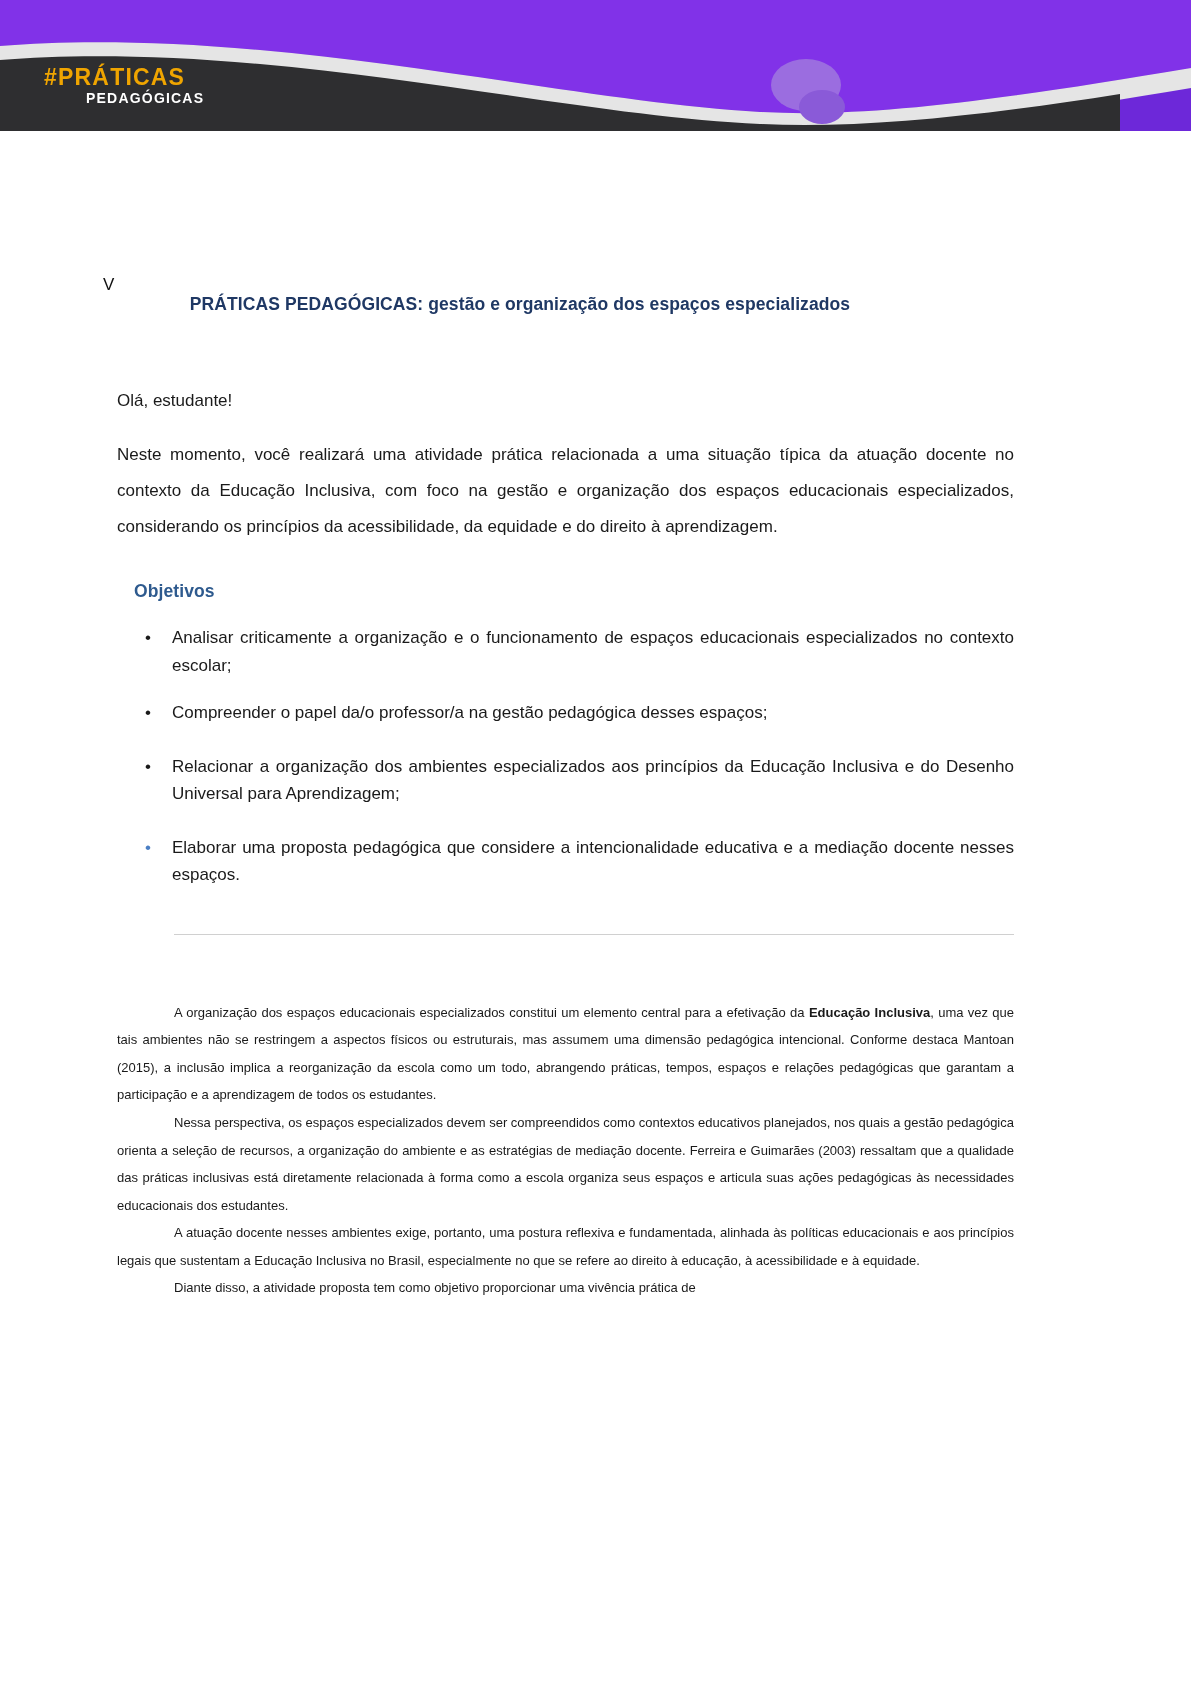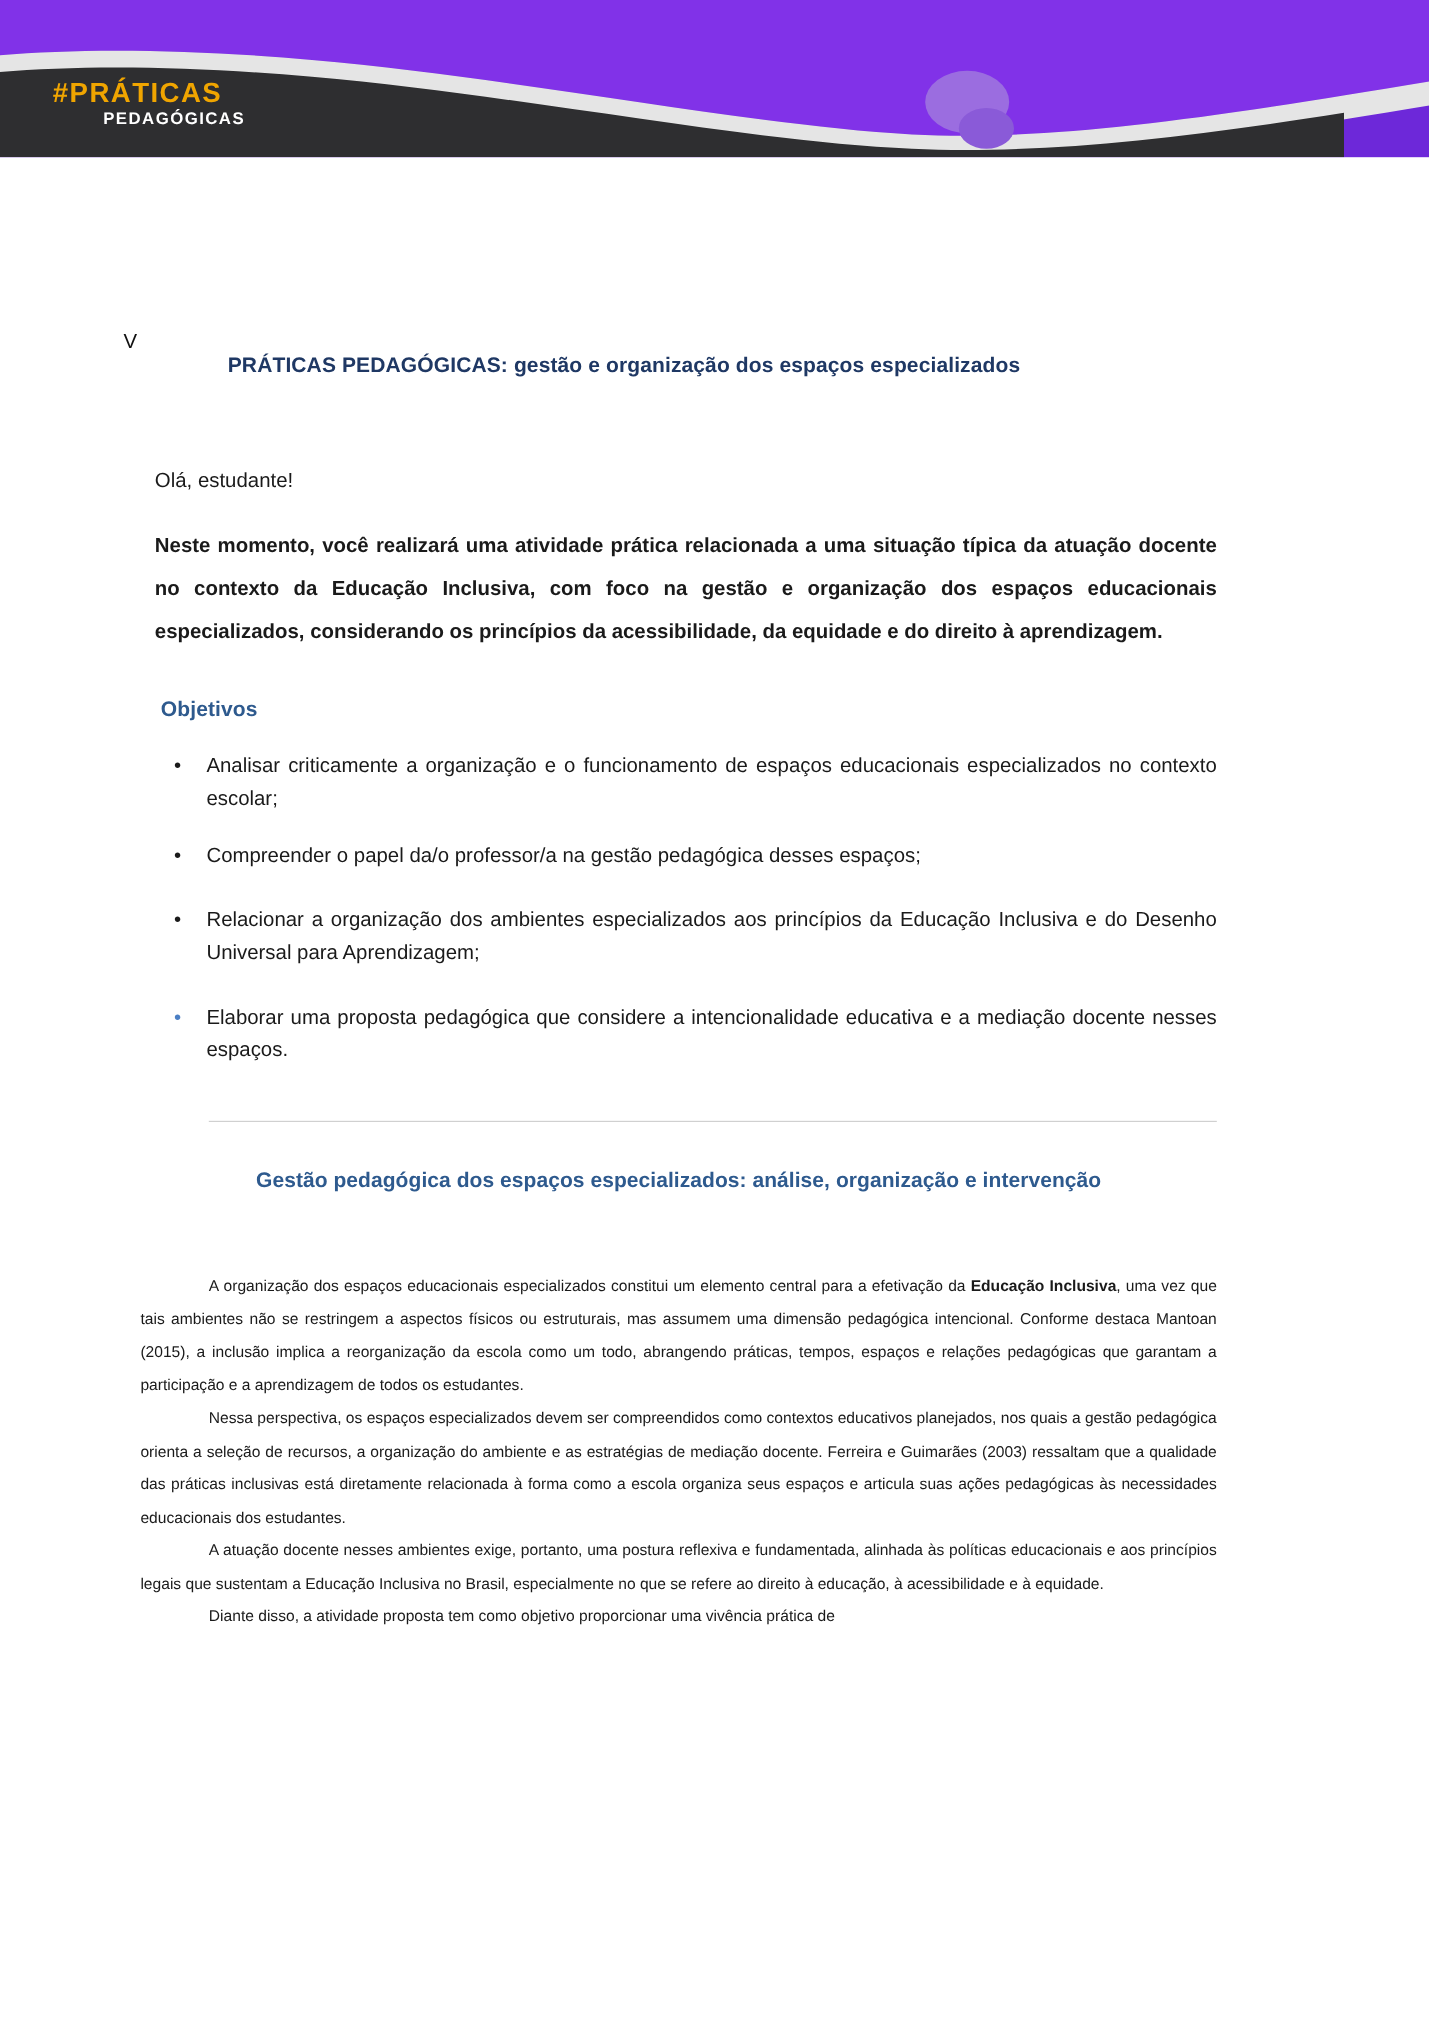--- a/index.html
+++ b/index.html
@@ -90,21 +90,21 @@
   }
 
   .content {
     position: absolute;
     left: 117px;
     top: 252px;
     width: 897px;
   }
 
   p.body-text {
-    margin: 0 0 0 12px;
+    margin: 0 0 0 0;
     font-size: 17px;
     line-height: 2.12;
     color: #1a1a1a;
     text-align: justify;
   }
   p.greeting {
     margin-bottom: 18px;
   }
   .para-intro {
     text-align: justify;
@@ -195,21 +195,21 @@
 <div class="page">
 
   <div class="stray-v">V</div>
 
   <div class="doc-title">PRÁTICAS PEDAGÓGICAS: gestão e organização dos espaços especializados</div>
 
   <div class="content">
 
     <p class="body-text greeting">Olá, estudante!</p>
 
-    <p class="body-text para-intro" style="margin-bottom:36px;font-weight:bold;">Neste momento, você realizará uma atividade prática relacionada a uma situação típica da atuação docente no contexto da Educação Inclusiva, com foco na gestão e organização dos espaços educacionais especializados, considerando os princípios da acessibilidade, da equidade e do direito à aprendizagem.</p>
+    <p class="body-text para-intro" style="margin-bottom:36px;">Neste momento, você realizará uma atividade prática relacionada a uma situação típica da atuação docente no contexto da Educação Inclusiva, com foco na gestão e organização dos espaços educacionais especializados, considerando os princípios da acessibilidade, da equidade e do direito à aprendizagem.</p>
 
     <h2 class="section-label" style="margin-bottom:22px;">Objetivos</h2>
 
     <ul class="objectives">
       <li>
         <span class="bullet">•</span>
         <span>Analisar criticamente a organização e o funcionamento de espaços educacionais especializados no contexto escolar;</span>
       </li>
       <li style="margin-bottom:26px;">
         <span class="bullet">•</span>
@@ -220,21 +220,20 @@
         <span>Relacionar a organização dos ambientes especializados aos princípios da Educação Inclusiva e do Desenho Universal para Aprendizagem;</span>
       </li>
       <li class="blue-bullet" style="margin-bottom:0;">
         <span class="bullet">•</span>
         <span>Elaborar uma proposta pedagógica que considere a intencionalidade educativa e a mediação docente nesses espaços.</span>
       </li>
     </ul>
 
     <hr class="divider" style="margin-top:45px;">
 
-    <h3 class="subsection" style="margin-top:38px;">Gestão pedagógica dos espaços especializados: análise, organização e intervenção</h3>
 
     <p class="article" style="margin-top:64px;">
       <span>A organização dos espaços educacionais especializados constitui um elemento central para a efetivação da </span><b>Educação Inclusiva</b><span>, uma vez que tais ambientes não se restringem a aspectos físicos ou estruturais, mas assumem uma dimensão pedagógica intencional. Conforme destaca Mantoan (2015), a inclusão implica a reorganização da escola como um todo, abrangendo práticas, tempos, espaços e relações pedagógicas que garantam a participação e a aprendizagem de todos os estudantes.</span>
     </p>
 
     <p class="article">Nessa perspectiva, os espaços especializados devem ser compreendidos como contextos educativos planejados, nos quais a gestão pedagógica orienta a seleção de recursos, a organização do ambiente e as estratégias de mediação docente. Ferreira e Guimarães (2003) ressaltam que a qualidade das práticas inclusivas está diretamente relacionada à forma como a escola organiza seus espaços e articula suas ações pedagógicas às necessidades educacionais dos estudantes.</p>
 
     <p class="article">A atuação docente nesses ambientes exige, portanto, uma postura reflexiva e fundamentada, alinhada às políticas educacionais e aos princípios legais que sustentam a Educação Inclusiva no Brasil, especialmente no que se refere ao direito à educação, à acessibilidade e à equidade.</p>
 
     <p class="article">Diante disso, a atividade proposta tem como objetivo proporcionar uma vivência prática de</p>

